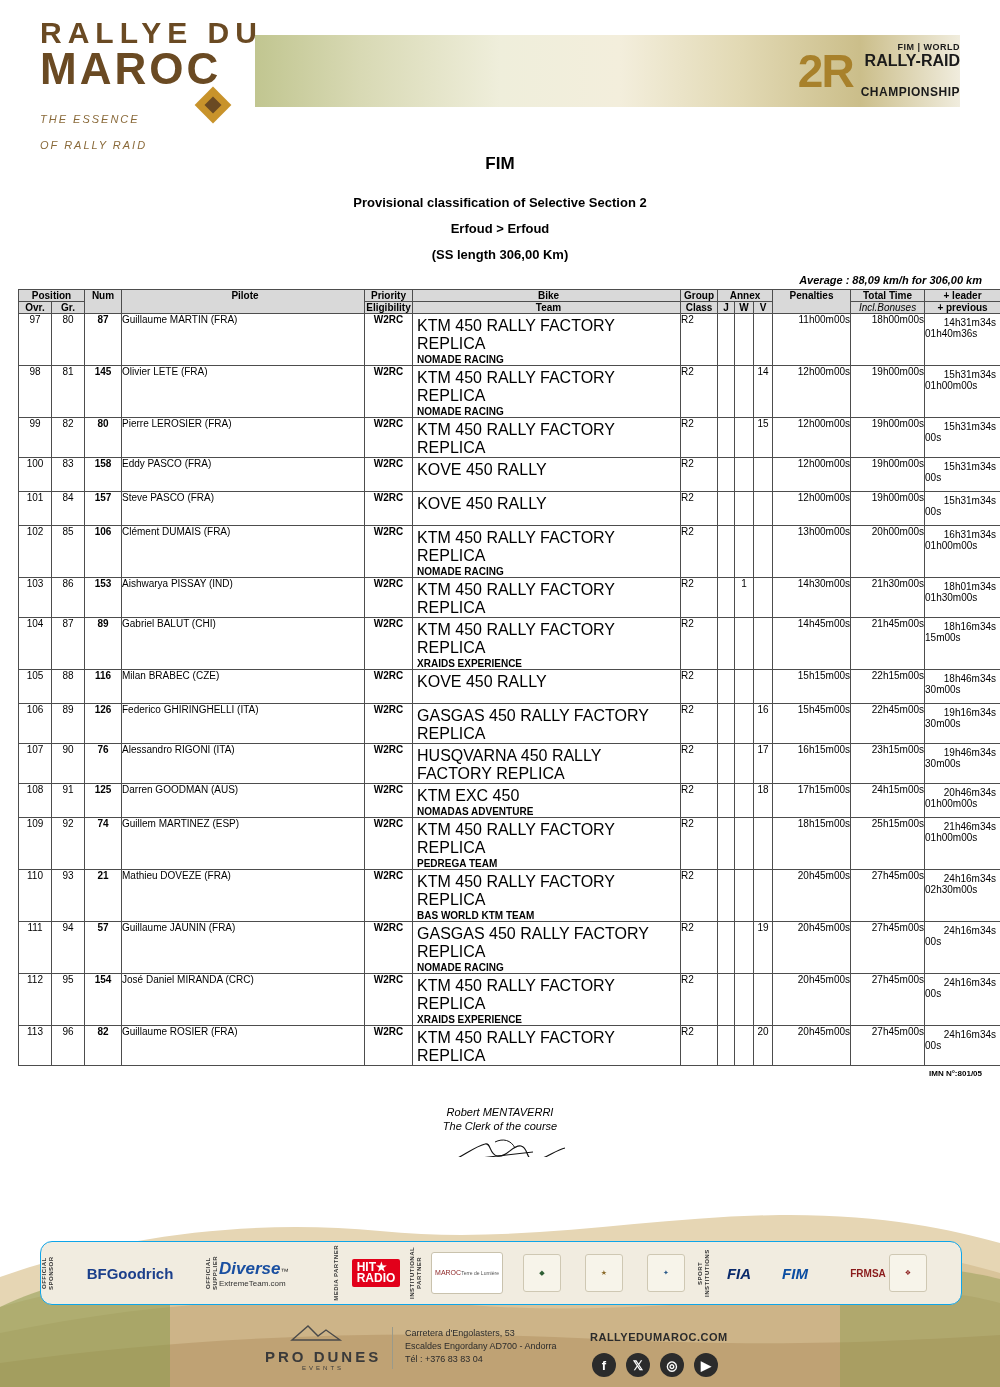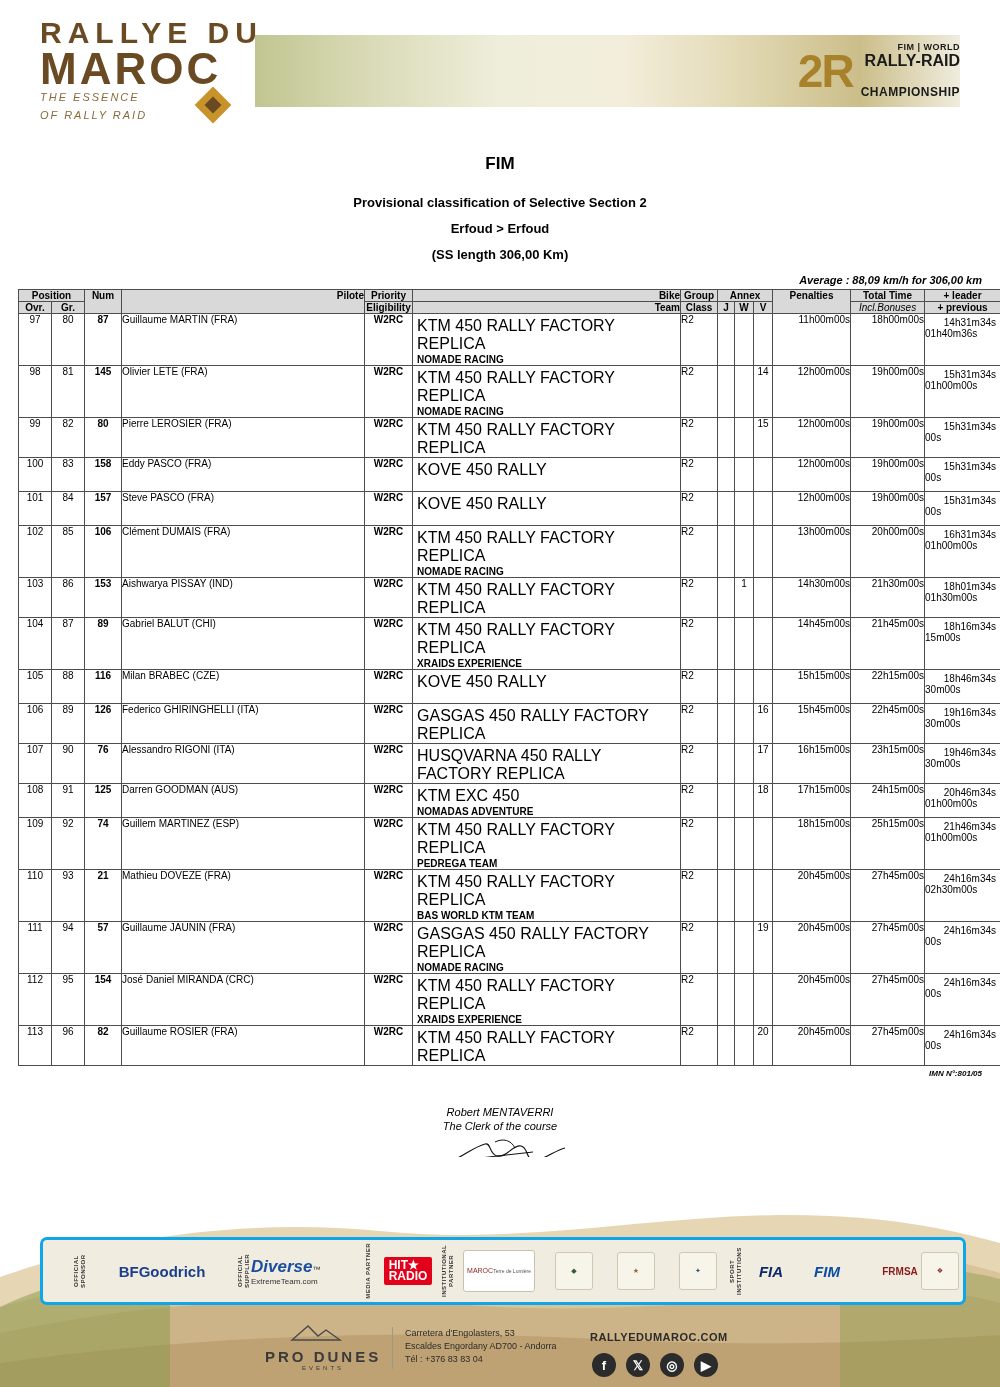--- a/index.html
+++ b/index.html
@@ -14,21 +14,21 @@
 
   
   .header{position:relative;height:140px;width:1000px;}
   .header-band{position:absolute;left:0;top:35px;width:1000px;height:72px;
     background:linear-gradient(to right,#6f7a3a 0%,#8a9450 8%,#b9bf84 22%,#d8d9b4 36%,#efeedb 50%,#f3eedc 62%,#e2d9b4 74%,#cbbe8a 86%,#ffffff 100%);}
   .header-white{position:absolute;left:0;top:0;width:255px;height:140px;background:#fff;}
   .header-white2{position:absolute;left:960px;top:35px;width:40px;height:72px;background:#fff;}
   .logo{position:absolute;left:40px;top:18px;width:230px;}
   .logo .l1{font-size:30px;font-weight:bold;letter-spacing:6px;color:#6a4a23;line-height:30px;font-family:"Liberation Sans",sans-serif;}
   .logo .l2{font-size:44px;font-weight:bold;letter-spacing:3px;color:#6a4a23;line-height:42px;}
-  .logo .l3{font-size:11px;color:#8a6a3a;letter-spacing:2px;line-height:14px;margin-top:0;font-style:italic;}
+  .logo .l3{font-size:11px;color:#8a6a3a;letter-spacing:2px;line-height:14px;margin-top:22px;font-style:italic;}
   .logo .diamond{position:absolute;left:160px;top:74px;width:0;height:0;}
   .diamond-shape{width:26px;height:26px;background:#c8932b;transform:rotate(45deg);position:absolute;left:0;top:0;}
   .diamond-shape:after{content:"";position:absolute;left:7px;top:7px;width:12px;height:12px;background:#6a4a23;}
 
   .wrc{position:absolute;right:40px;top:36px;height:70px;display:flex;align-items:center;}
   .wrc .r2{font-size:46px;font-weight:bold;color:#a8812b;letter-spacing:-2px;line-height:46px;margin-right:8px;font-family:"Liberation Sans",sans-serif;}
   .wrc .fimblk{color:#1a1a1a;font-weight:bold;line-height:1.05;text-align:right;}
   .wrc .fimblk .s1{font-size:9px;letter-spacing:0.5px;}
   .wrc .fimblk .s2{font-size:16px;letter-spacing:0px;}
   .wrc .fimblk .s3{font-size:12px;letter-spacing:0.5px;margin-top:17px;}
@@ -37,50 +37,50 @@
   .titles{text-align:center;margin-top:14px;}
   .t-fim{font-size:17px;font-weight:bold;margin-bottom:16px;}
   .t-main{font-size:13px;font-weight:bold;line-height:26px;}
 
   .avg{text-align:right;font-size:11px;font-style:italic;font-weight:bold;padding-right:18px;margin-top:6px;margin-bottom:3px;}
 
   
   table.cls{border-collapse:collapse;width:964px;margin:0 18px;table-layout:fixed;}
   table.cls th,table.cls td{border:1px solid #4d4d4d;font-size:10px;padding:0;vertical-align:top;}
   thead th{background:#d9d9d9;font-size:9px;font-weight:bold;text-align:center;padding:1px 2px;line-height:11px;}
-  thead th.lft{text-align:right;padding-left:4px;}
+  thead th.lft{text-align:center;padding-left:4px;}
   .hdr-pos{font-size:9px;}
   td.c{text-align:center;}
   td.l{text-align:left;padding-left:4px;}
   .row{height:34px;}
   .num-b{font-weight:bold;}
   .pilote{padding-top:3px;}
   .prio{text-align:center;font-size:8px;font-weight:bold;padding-top:14px;}
   .bike-l1{padding:3px 0 0 4px;font-size:16px;}
   .bike-l2{padding:1px 0 0 4px;font-size:10px;font-weight:bold;}
   .grp{padding:3px 0 0 3px;font-size:10px;}
   .pen{text-align:right;padding:3px 4px 0 0;}
   .tot{text-align:right;padding:3px 4px 0 0;}
   .gap1{text-align:right;padding:3px 4px 0 0;}
   .gap2{text-align:left;padding:0 4px 0 0;}
   .cellpad{padding-top:3px;}
 
-  .imn{text-align:right;font-size:8px;font-weight:bold;padding-right:18px;margin-top:3px;font-style:italic;}
+  .imn{text-align:right;font-size:8px;font-weight:bold;padding-right:18px;margin-top:3px;}
 
   
   .sig{text-align:center;margin-top:28px;}
   .sig .d{font-size:11px;font-weight:bold;}
   .sig .n{font-size:11px;font-style:italic;margin-top:6px;}
   .sig .r{font-size:11px;font-style:italic;margin-top:2px;}
   .sig svg{margin-top:4px;}
 
   
   .footer{position:absolute;left:0;bottom:0;width:1000px;height:230px;}
   .dunes{position:absolute;left:0;bottom:0;width:1000px;height:230px;}
-  .sponsor-bar{position:absolute;left:40px;bottom:82px;width:920px;height:62px;background:#f1ece0;border-radius:7px;border:3px solid #0ea5e9;display:flex;align-items:center;justify-content:flex-end;}
+  .sponsor-bar{position:absolute;left:40px;bottom:82px;width:920px;height:62px;background:#f1ece0;border-radius:12px;border:1px solid #0ea5e9;display:flex;align-items:center;}
   .sp{display:flex;align-items:center;justify-content:center;height:62px;}
   .vlabel{writing-mode:vertical-rl;transform:rotate(180deg);font-size:6px;font-weight:bold;letter-spacing:0.5px;color:#333;text-align:center;line-height:7px;margin:0 3px;}
   .bfg{font-size:15px;font-weight:bold;color:#1b3f8b;font-family:"Liberation Sans",sans-serif;}
   .diverse{font-size:17px;font-weight:bold;color:#1a4fa0;font-style:italic;}
   .diverse .sm{font-size:8px;font-weight:normal;font-style:normal;color:#333;}
   .hit{background:#e2001a;color:#fff;font-size:12px;font-weight:bold;padding:3px 5px;border-radius:2px;line-height:11px;}
   .badge{width:36px;height:36px;border-radius:3px;display:flex;align-items:center;justify-content:center;font-size:7px;text-align:center;line-height:8px;}
   .fia{font-size:15px;font-weight:bold;color:#0a2a6b;font-style:italic;}
   .fimlogo{font-size:15px;font-weight:bold;color:#0a4da2;font-style:italic;}
   .fmsa{font-size:10px;font-weight:bold;color:#8a1a1a;padding-left:28px;}
@@ -97,21 +97,21 @@
 
 <div class="header">
   <div class="header-band"></div>
   <div class="header-white"></div>
   <div class="header-white2"></div>
 
   <div class="logo">
     <div class="l1">RALLYE DU</div>
     <div class="l2">MAROC</div>
     <div class="l3">THE ESSENCE</div>
-    <div class="l3" style="margin-top:4px">OF RALLY RAID</div>
+    <div class="l3" style="margin-top:12px">OF RALLY RAID</div>
     <div class="diamond">
         <div class="diamond-shape"></div>
       </div>
   </div>
 
   <div class="wrc">
     <div class="r2">2R</div>
     <div class="fimblk">
       <div class="s1">FIM | WORLD</div>
       <div class="s2">RALLY-RAID</div>

